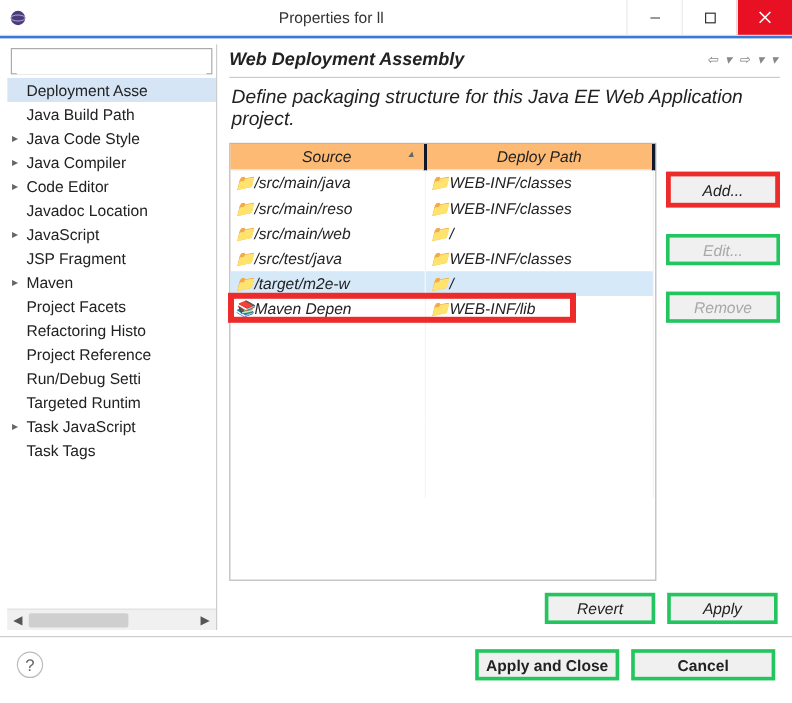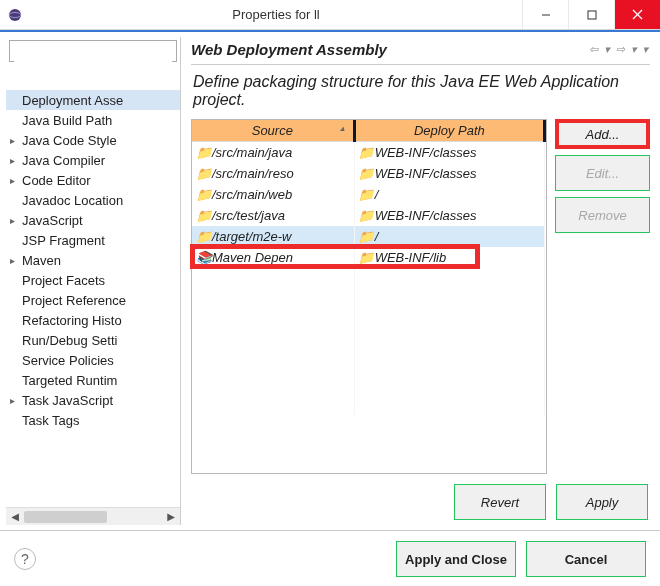--- a/index.html
+++ b/index.html
@@ -4,21 +4,21 @@
 <style>
   * { box-sizing: border-box; font-family: "Segoe UI", Tahoma, sans-serif; }
   body { margin: 0; background: #fff; width: 660px; height: 586px; overflow: hidden; }
   .titlebar { height: 30px; background: #fff; border-bottom: 1px solid #d8d8d8; display: flex; align-items: center; }
   .titlebar .icon { width: 30px; display: flex; align-items: center; justify-content: center; color: #5a3d8a;}
   .titlebar .title { flex: 1; text-align: center; font-size: 13px; color: #333; }
   .winbtns { display: flex; height: 100%; }
   .winbtn { width: 46px; display: flex; align-items: center; justify-content: center; font-size: 13px; color: #333; border-left: 1px solid #eaeaea;}
   .winbtn.close { background: #e81123; color: #fff; }
   .content { display: flex; height: 500px; border-top: 2px solid #3a78d6; background: #fff; padding:0;}
-  .sidebar { width: 175px; border-right: 1px solid #ccc; display: flex; flex-direction: column; background: #fff; margin:5px 0 5px 6px;gap:25px;}
+  .sidebar { width: 175px; border-right: 1px solid #ccc; display: flex; flex-direction: column; background: #fff; margin:5px 0 5px 6px;}
   .filter { padding: 4px; border: 1px solid #aaa; margin: 3px; height:22px;}
   .filter input { width: 100%; border: none; outline: none; font-size: 13px; }
   .tree { flex: 1; overflow: hidden; padding: 2px 0 0 3px; font-size: 13px; color: #222; background: #fff; position: relative;}
   .tree-inner { position:absolute; top:0; left:0; right:-20px;}
   .tree-item { display: flex; align-items: center; height: 20px; padding-left: 4px; white-space: nowrap; overflow: hidden;}
   .tree-item.selected { background: #d6e5f5; }
   .chev { width: 12px; display: inline-block; color: #666; font-size: 10px; }
   .side-scroll { height: 18px; border-top: 1px solid #ddd; display:flex; align-items:center; background:#f0f0f0;}
   .sb-btn { width:18px; height:16px; display:flex; align-items:center; justify-content:center; color:#555; font-size:10px;}
   .sb-track { flex:1; height:16px; background:#f0f0f0; position:relative;}
@@ -30,22 +30,22 @@
   .navarrows span { padding:0 2px;}
   .desc { font-size: 16px; color:#222; padding: 8px 2px 10px 2px;}
   .middle { display:flex; gap:8px; flex:1;}
   .table-wrap { flex:1; border:1px solid #b8b8b8; background:#fff; }
   table { width:100%; border-collapse: collapse; font-size:13px; color:#222;}
   th { text-align:center; font-weight: normal; font-size:13px; padding:3px 6px; background:#fdba74; border-bottom:1px solid #ddd; border-right:3px solid #0f172a; position:relative;}
   th .asc { font-size:9px; color:#666; position:absolute; right:8px;}
   td { padding:2px 4px; height:21px; white-space:nowrap; overflow:hidden; border-right:1px solid #f5f5f5;}
   tr.sel td { background:#d6e9f8;}
   .fld { color:#c9a227; display:inline-block; width:16px; text-align:center;}
-  .btncol { width:95px; display:flex; flex-direction:column; gap:6px;}
-  .btn { border:1px solid #22c55e; background:#f0f0f0; font-size:13px; color:#222; height:36px; display:flex; align-items:center; justify-content:center; cursor:default;}
+  .btncol { width:95px; display:flex; flex-direction:column; gap:22px;margin-top:24px;}
+  .btn { border:3px solid #22c55e; background:#f0f0f0; font-size:13px; color:#222; height:26px; display:flex; align-items:center; justify-content:center; cursor:default;}
   .btn.disabled { color:#a8a8a8;}
   .highlight-add { border: 4px solid #ed2b2b !important; height:30px;}
   .row-hl-box { position:absolute; border:5px solid #ed2b2b; pointer-events:none;}
   .bottom-btns { display:flex; justify-content:flex-end; gap:10px; padding: 10px 2px 4px 2px;}
   .footer { border-top:1px solid #ccc; padding:10px 14px; display:flex; align-items:center; justify-content:space-between;}
   .help { width:22px; height:22px; border:1px solid #bbb; border-radius:50%; display:flex; align-items:center; justify-content:center; color:#666; font-size:14px;}
   .footer-btns { display:flex; gap:10px;font-weight:bold;}
   .footer-btns .btn { width:120px;}
   .bottom-btns .btn { width:92px;}
   .table-inner-wrap { position: relative; }
@@ -123,33 +123,29 @@
           <div class="tree-item">
             <span class="chev">▸</span>
             <span>Maven</span>
           </div>
           <div class="tree-item">
             <span class="chev"></span>
             <span>Project Facets</span>
           </div>
           <div class="tree-item">
             <span class="chev"></span>
+            <span>Refactoring Histo</span>
+          </div>
+          <div class="tree-item">
+            <span class="chev"></span>
             <span>Project Reference</span>
           </div>
           <div class="tree-item">
             <span class="chev"></span>
-            <span>Refactoring Histo</span>
-          </div>
-          <div class="tree-item">
-            <span class="chev"></span>
             <span>Run/Debug Setti</span>
-          </div>
-          <div class="tree-item">
-            <span class="chev"></span>
-            <span>Service Policies</span>
           </div>
           <div class="tree-item">
             <span class="chev"></span>
             <span>Targeted Runtim</span>
           </div>
           <div class="tree-item">
             <span class="chev">▸</span>
             <span>Task JavaScript</span>
           </div>
           <div class="tree-item">

